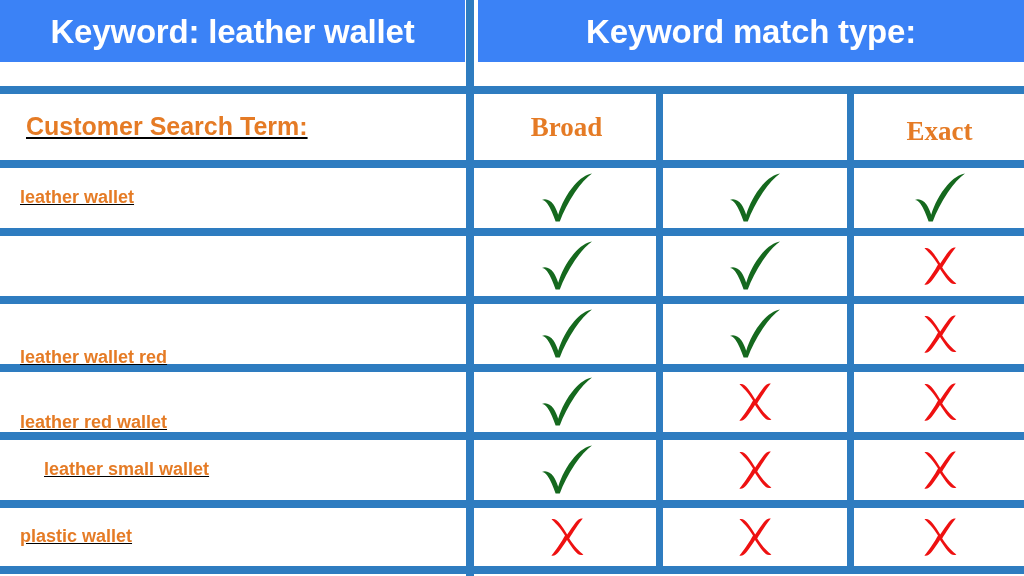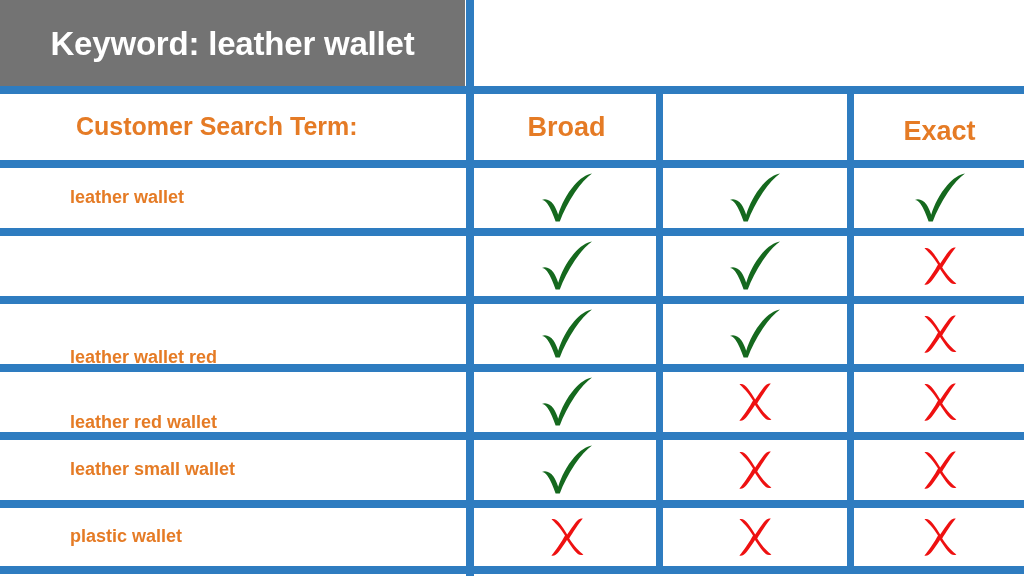--- a/index.html
+++ b/index.html
@@ -25,22 +25,22 @@
   .header-band {
     position: absolute;
     left: 0;
     top: 0;
     width: 1024px;
     height: 86px;
   }
   .header-cell {
     position: absolute;
     top: 0;
-    height: 86px;
-    background: #737373;
+    height: 62px;
+    background: #3b82f6;
     display: flex;
     align-items: center;
     justify-content: center;
     box-sizing: border-box;
   }
   .header-cell .htext {
     color: #ffffff;
     font-size: 33px;
     font-weight: bold;
     letter-spacing: -0.2px;
@@ -70,21 +70,22 @@
   }
 
   
   .label-cell {
     position: absolute;
     left: 0;
     width: 465px;
     display: flex;
     align-items: center;
     box-sizing: border-box;
-    padding-left: 70px;
+    padding-left: 20px;
+    text-decoration: underline;
   }
   .label-cell .ltext {
     color: #E57B25;
     font-weight: bold;
     font-size: 18px;
     line-height: 1.1;
     white-space: nowrap;
   }
   #cell-label-header .ltext {
     font-size: 25px;
@@ -97,37 +98,41 @@
     align-items: center;
     justify-content: center;
     box-sizing: border-box;
   }
   .col-head .chtext {
     color: #E57B25;
     font-weight: bold;
     font-size: 27px;
     line-height: 1;
     white-space: nowrap;
+    font-family: Liberation Serif, serif;
   }
 
   .mark-svg { display: block; }
 
   
   .col-broad  { left: 478px; width: 177px; }
   .col-phrase { left: 664px; width: 182px; }
   .col-exact  { left: 855px; width: 169px; }
 </style>
 </head>
 <body>
 
 <div id="table-root">
 
   <div class="header-band">
     <div class="header-cell" id="header-keyword">
       <span class="htext">Keyword: leather wallet</span>
+    </div>
+    <div class="header-cell" id="header-matchtype">
+      <span class="htext">Keyword match type:</span>
     </div>
   </div>
 
   <div class="hline" style="top:86px;"></div>
   <div class="hline" style="top:160px;"></div>
   <div class="hline" style="top:228px;"></div>
   <div class="hline" style="top:296px;"></div>
   <div class="hline" style="top:364px;"></div>
   <div class="hline" style="top:432px;"></div>
   <div class="hline" style="top:500px;"></div>
@@ -215,21 +220,21 @@
       <svg class="mark-svg" width="44" height="44" viewBox="0 0 44 44">
         <path d="M6.5 4.2 C9.5 3.2 12.2 5.2 15 8.8 C17.5 12 19.8 15.6 22.2 19.4 C25 15.2 27.8 11 30.8 7.2 C33 4.4 35.6 2.8 37.8 3.6 C36.2 5.6 33.6 9 30.6 13.4 C28 17.2 25.8 20.6 24.2 23.4 C26.6 27 29.2 30.6 31.8 33.6 C34.6 36.8 36.8 38.4 38.4 39.4 C35.6 41.2 32.6 39.4 29.6 35.8 C27 32.6 24.4 28.8 22 25 C19.2 29.4 16.4 33.6 13.6 37 C11.4 39.8 8.8 41.4 6.4 40.6 C8.2 38.4 11 34.8 14 30.2 C16.6 26.2 18.6 23 20 20.4 C17.6 16.8 15 13.2 12.4 10.2 C9.6 7 7.8 5.4 6.5 4.2 Z" fill="#EE1111"></path>
       </svg>
     </div>
   <div class="mark-cell col-exact" style="top:372px; height:60px;">
       <svg class="mark-svg" width="44" height="44" viewBox="0 0 44 44">
         <path d="M6.5 4.2 C9.5 3.2 12.2 5.2 15 8.8 C17.5 12 19.8 15.6 22.2 19.4 C25 15.2 27.8 11 30.8 7.2 C33 4.4 35.6 2.8 37.8 3.6 C36.2 5.6 33.6 9 30.6 13.4 C28 17.2 25.8 20.6 24.2 23.4 C26.6 27 29.2 30.6 31.8 33.6 C34.6 36.8 36.8 38.4 38.4 39.4 C35.6 41.2 32.6 39.4 29.6 35.8 C27 32.6 24.4 28.8 22 25 C19.2 29.4 16.4 33.6 13.6 37 C11.4 39.8 8.8 41.4 6.4 40.6 C8.2 38.4 11 34.8 14 30.2 C16.6 26.2 18.6 23 20 20.4 C17.6 16.8 15 13.2 12.4 10.2 C9.6 7 7.8 5.4 6.5 4.2 Z" fill="#EE1111"></path>
       </svg>
     </div>
 
-  <div class="label-cell" style="top:440px; height:60px;">
+  <div class="label-cell" style="top:440px; height:60px;margin-left:24px;">
     <span class="ltext">leather small wallet</span>
   </div>
   <div class="mark-cell col-broad" style="top:440px; height:60px;">
       <svg class="mark-svg" width="56" height="50" viewBox="0 0 56 50">
         <path d="M3 27 C7 25 11.5 27.5 14.5 31.5 C16.5 34.5 17.8 37.5 19.2 41.8 C22 32 28 20.5 35 12.5 C41 5.5 47.5 1.5 53 0.6 C47.5 4.5 41.5 11 35.8 19.5 C29.5 29 24 39.5 20.8 48.5 L16.6 48.5 C14.2 41.5 11.5 35 8.6 31 C6.7 28.4 4.9 27.2 3 27 Z" fill="#15691E"></path>
       </svg>
     </div>
   <div class="mark-cell col-phrase" style="top:440px; height:60px;">
       <svg class="mark-svg" width="44" height="44" viewBox="0 0 44 44">
         <path d="M6.5 4.2 C9.5 3.2 12.2 5.2 15 8.8 C17.5 12 19.8 15.6 22.2 19.4 C25 15.2 27.8 11 30.8 7.2 C33 4.4 35.6 2.8 37.8 3.6 C36.2 5.6 33.6 9 30.6 13.4 C28 17.2 25.8 20.6 24.2 23.4 C26.6 27 29.2 30.6 31.8 33.6 C34.6 36.8 36.8 38.4 38.4 39.4 C35.6 41.2 32.6 39.4 29.6 35.8 C27 32.6 24.4 28.8 22 25 C19.2 29.4 16.4 33.6 13.6 37 C11.4 39.8 8.8 41.4 6.4 40.6 C8.2 38.4 11 34.8 14 30.2 C16.6 26.2 18.6 23 20 20.4 C17.6 16.8 15 13.2 12.4 10.2 C9.6 7 7.8 5.4 6.5 4.2 Z" fill="#EE1111"></path>

